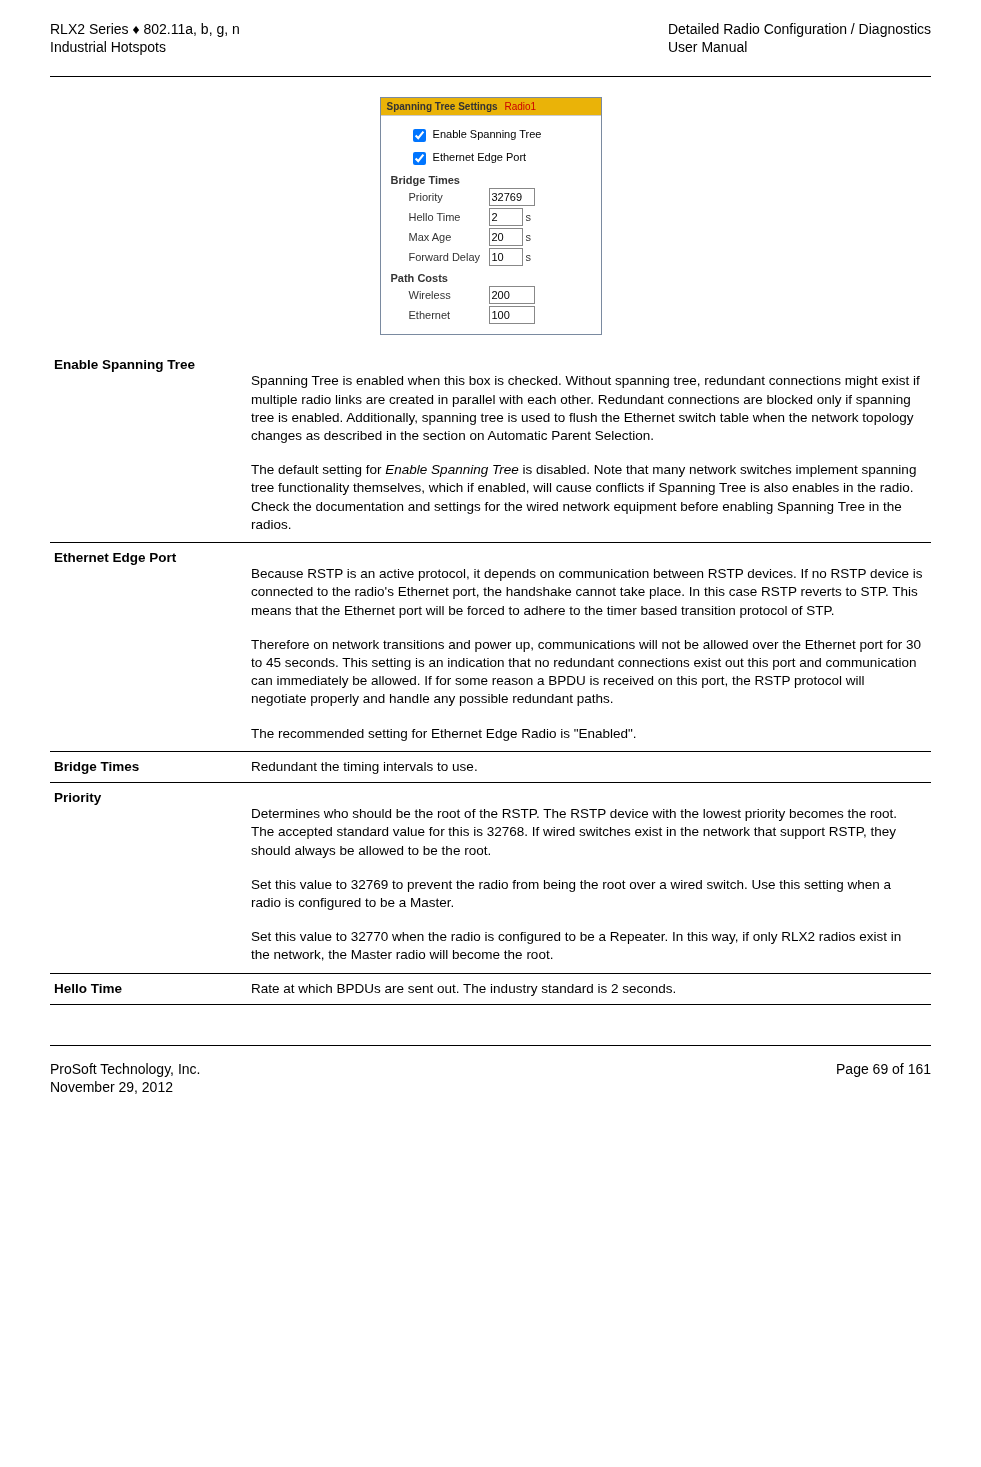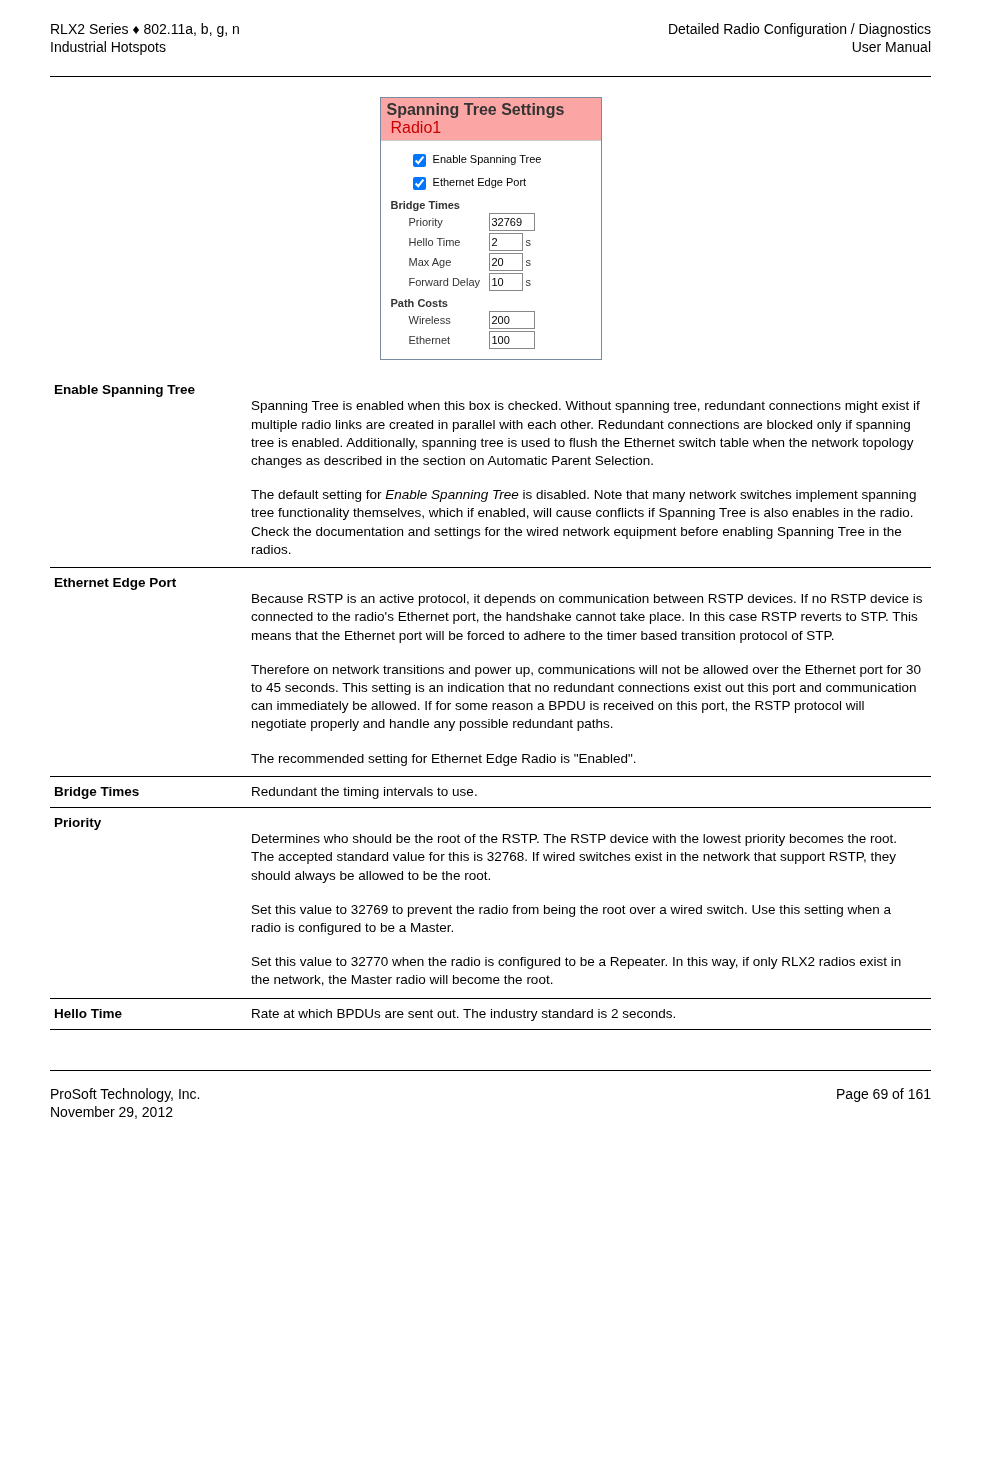--- a/index.html
+++ b/index.html
@@ -17,47 +17,47 @@
   .top-row {
     display: flex;
     justify-content: space-between;
     font-size: 14px;
     line-height: 1.3;
     border-bottom: 1px solid #000;
     padding-bottom: 20px;
     margin-bottom: 20px;
   }
   .top-left { text-align: left; }
-  .top-right { text-align: right; }
+  .top-right { }
   .section-num {
     font-size: 20px;
     font-weight: bold;
     font-style: italic;
     margin: 0 0 15px 30px;
   }
   .screenshot-wrap {
     text-align: center;
     margin-bottom: 15px;
   }
   .shot {
     display: inline-block;
     width: 220px;
     border: 1px solid #7a8aa0;
     text-align: left;
     font-family: Tahoma, Arial, sans-serif;
     font-size: 11px;
     background: #fff;
   }
   .shot-title {
-    background: #fca5a5;
+    background: #eab308;
     border-bottom: 1px solid #ccc;
     padding: 3px 6px;
     font-weight: bold;
     color: #333;
-    font-size: 16px;
+    font-size: 10px;
   }
   .shot-title .r1 { color: #c00; font-weight: normal; margin-left: 4px;}
   .shot-body { padding: 6px 10px 8px 28px; }
   .chk-row { margin: 4px 0; white-space: nowrap;}
   .chk-row input { vertical-align: middle; margin-right: 4px;}
   .sect-label { font-weight: bold; margin: 6px 0 2px -18px; color:#333;}
   .field-row { display: flex; align-items: center; margin: 2px 0; }
   .field-row .lbl { width: 80px; color:#333;}
   .field-row input {
     width: 40px;

